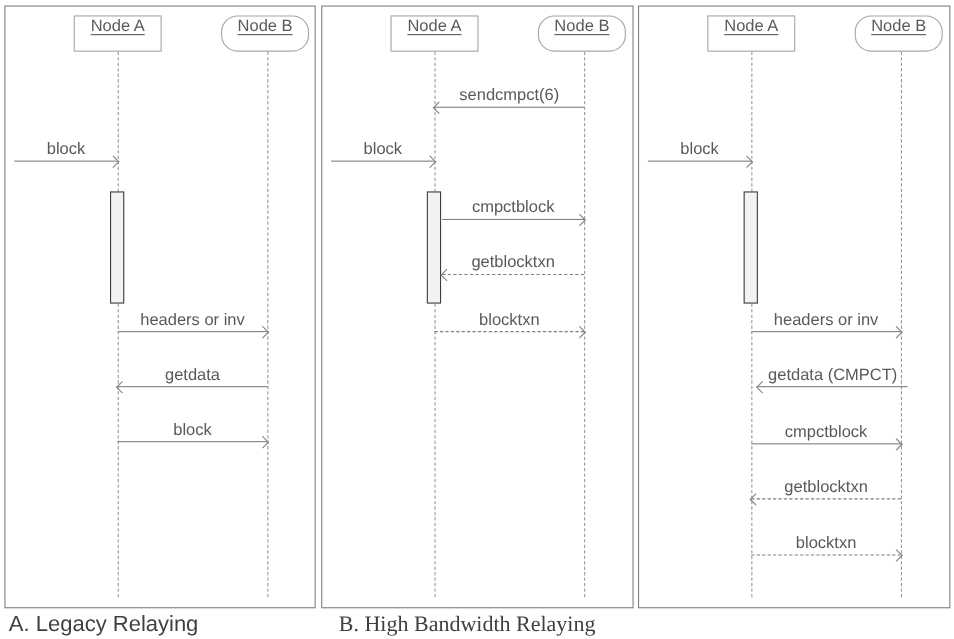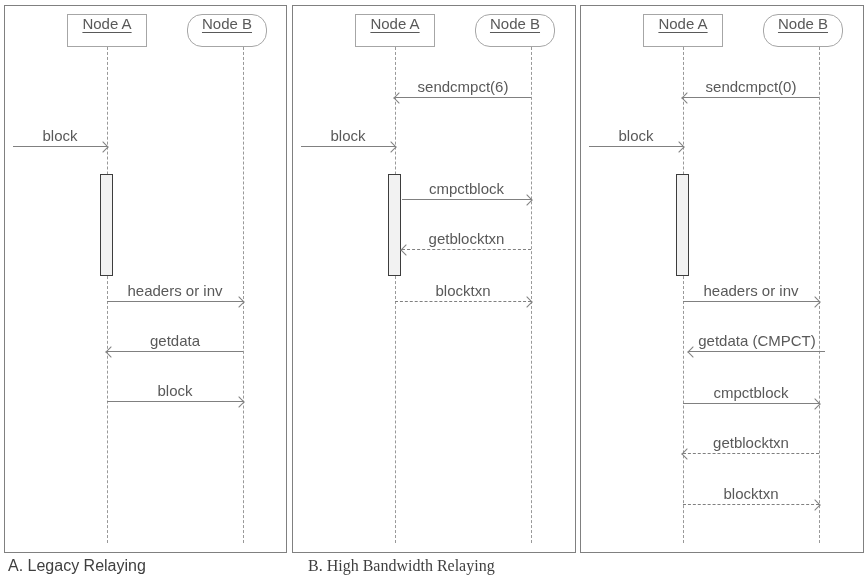--- a/index.html
+++ b/index.html
@@ -10,21 +10,21 @@
   .panel { position:absolute; top:5px; height:548px; width:284px;
            border:1px solid #808080; background:#ffffff; }
   .panel.pa { left:4px; width:283px; }
   .panel.pb { left:292px; }
   .panel.pc { left:580px; }
 
   .actor-box { position:absolute; top:8px; width:80px; height:33px;
                border:1px solid #a6a6a6; background:#ffffff;
                display:flex; align-items:flex-start; justify-content:center; }
   .actor-box.a { left:62px; }
-  .actor-box.b { left:182px;border-radius:15px; }
+  .actor-box.b { left:196px;border-radius:15px; }
   .actor-label { font-size:15px; color:#595959; text-decoration:underline;
                  text-underline-offset:3px; }
 
   .lifeline { position:absolute; top:41px; height:496px; width:0;
               border-left:1px dashed #999999; }
   .lifeline.a { left:102px; }
   .lifeline.b { left:238px; }
 
   .activation { position:absolute; left:95px; top:168px; width:13px; height:102px;
                 background:#f2f2f2; border:1px solid #3d3d3d; }
@@ -34,21 +34,21 @@
               font-size:15px; color:#595959; white-space:nowrap; }
   .msg .line { position:absolute; left:0; right:0; bottom:0; height:0;
                border-top:1px solid #808080; }
   .msg.dashed .line { border-top-style:dashed; }
   .msg .head { position:absolute; width:8px; height:8px; bottom:-4px; }
   .msg .head.right { right:0; border-top:1px solid #808080; border-right:1px solid #808080;
                      transform:rotate(45deg); }
   .msg .head.left  { left:0; border-top:1px solid #808080; border-left:1px solid #808080;
                      transform:rotate(-45deg); }
 
-  .caption { position:absolute; top:557px; font-size:16px; color:#3f3f3f; }
+  .caption { position:absolute; top:557px; font-size:20px; color:#3f3f3f; }
   .caption.ca { left:8px; }
   .caption.cb { left:308px;font-family:Liberation Serif, serif; }
   .caption.cc { left:584px; }
 </style>
 </head>
 <body>
 
 <div class="canvas">
 
   <section class="panel pa">
@@ -126,25 +126,20 @@
     <div class="actor-box a">
       <span class="actor-label">Node A</span>
     </div>
     <div class="actor-box b">
       <span class="actor-label">Node B</span>
     </div>
     <div class="lifeline a"></div>
     <div class="lifeline b"></div>
     <div class="activation"></div>
 
-    <div class="msg solid" style="left:102px; top:67px; width:136px;">
-      <span class="lbl">sendcmpct(0)</span>
-      <i class="line"></i>
-      <i class="head left"></i>
-    </div>
     <div class="msg solid" style="left:8px; top:116px; width:94px;">
       <span class="lbl">block</span>
       <i class="line"></i>
       <i class="head right"></i>
     </div>
     <div class="msg solid" style="left:102px; top:271px; width:136px;">
       <span class="lbl">headers or inv</span>
       <i class="line"></i>
       <i class="head right"></i>
     </div>

